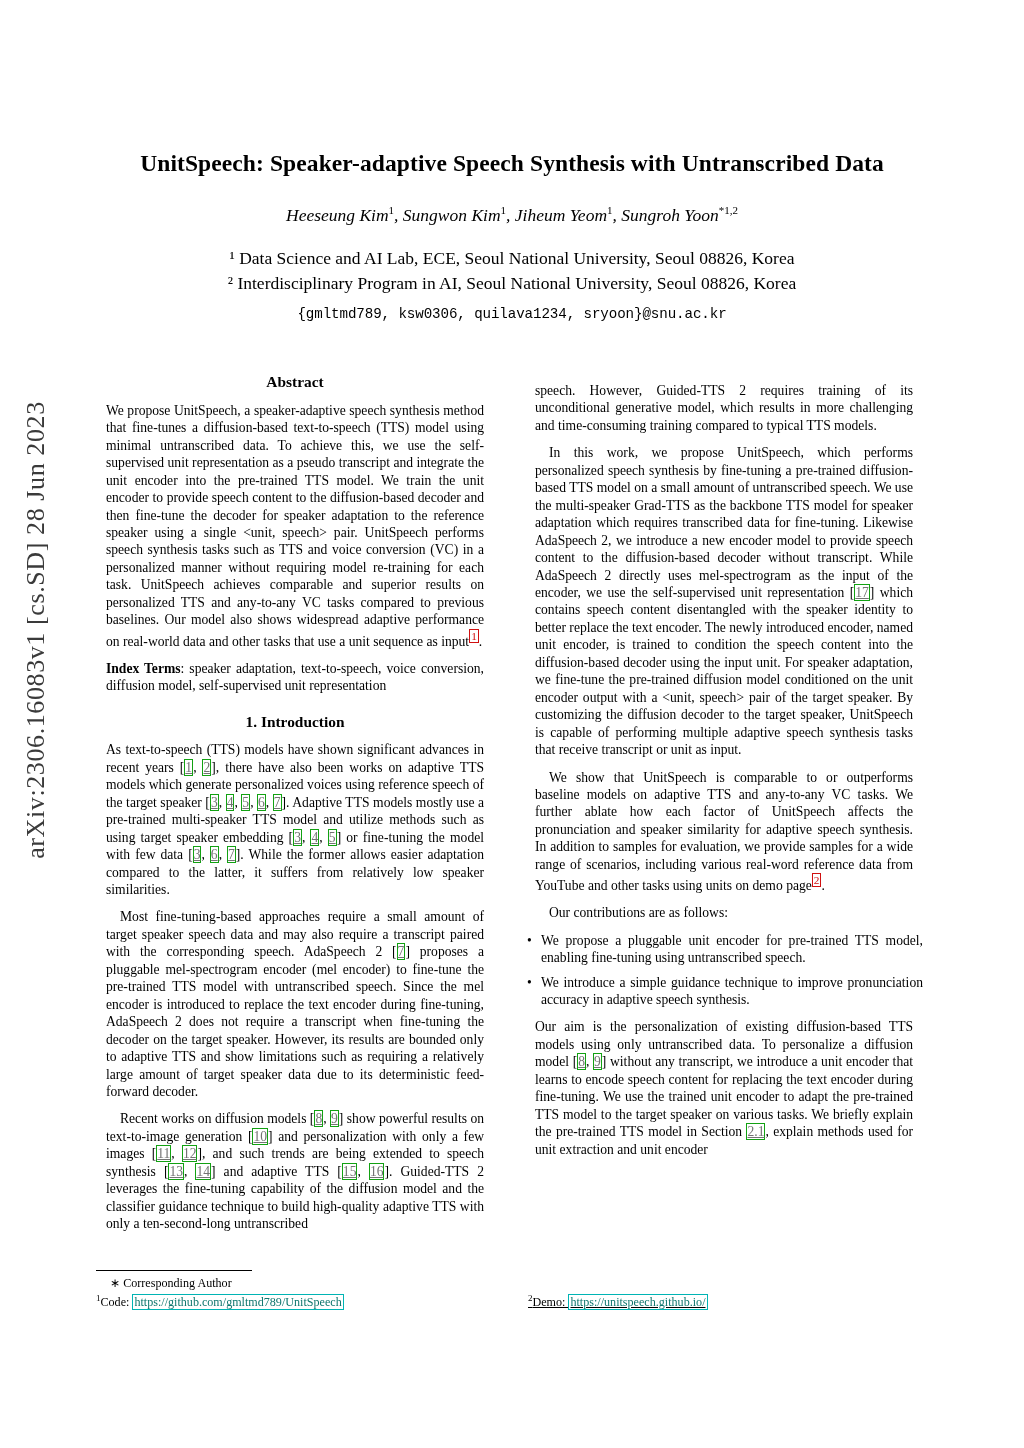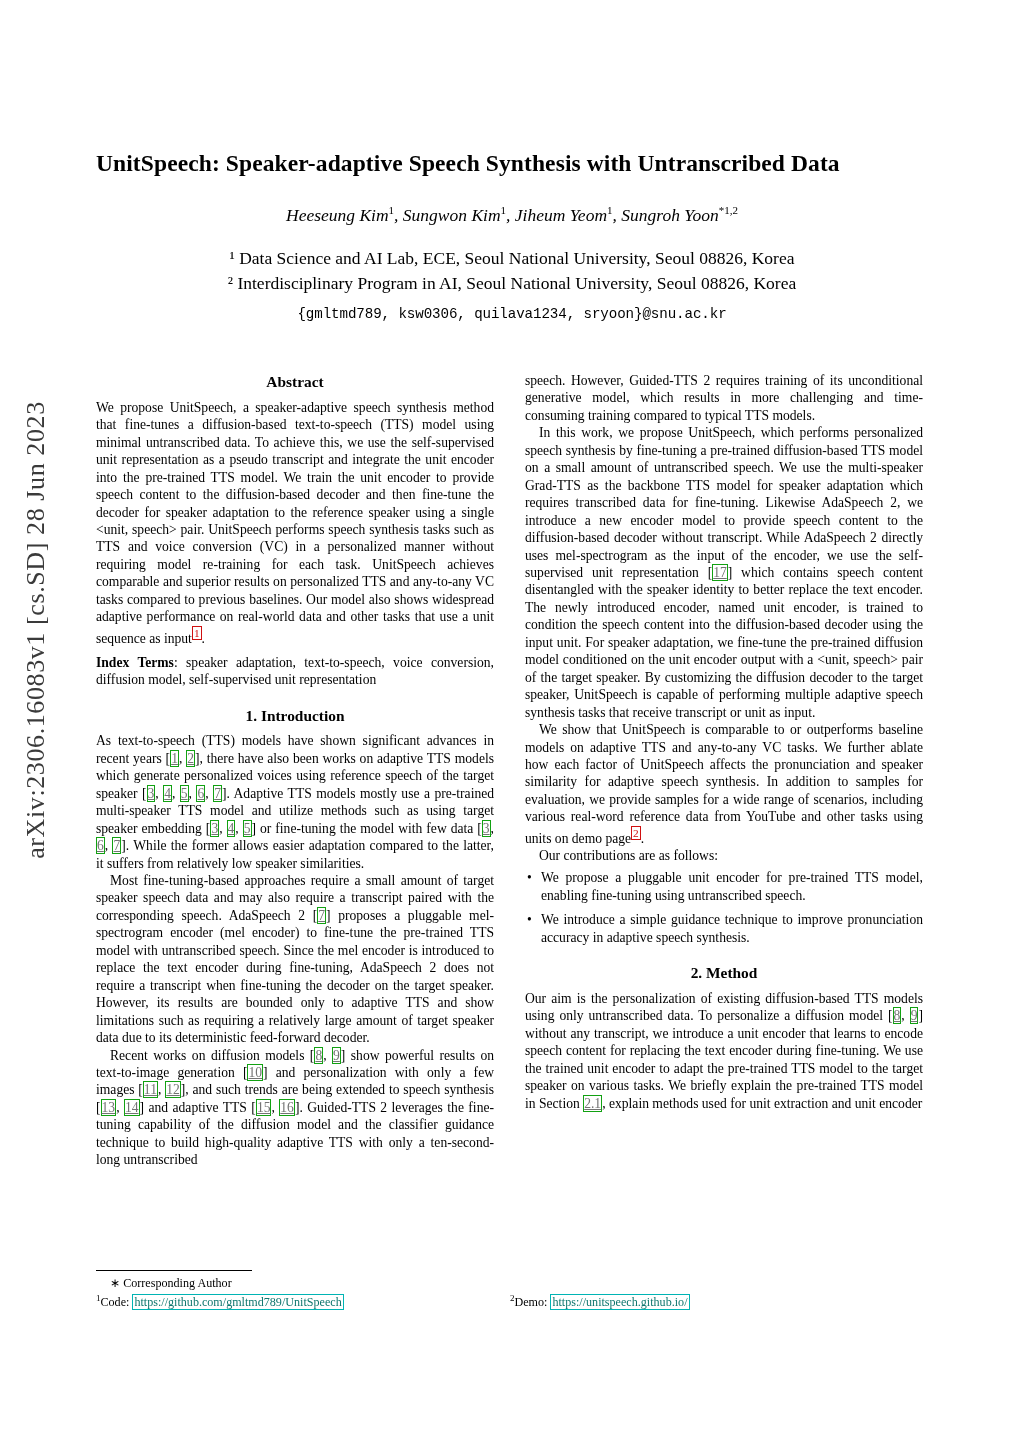--- a/index.html
+++ b/index.html
@@ -37,21 +37,21 @@
   }
   .content {
     position: absolute;
     left: 96px;
     top: 0;
     width: 832px;
     height: 1448px;
   }
   .title {
     margin-top: 150px;
-    text-align: left;
+    text-align: center;
     font-size: 23.5px;
     font-weight: bold;
     letter-spacing: 0.1px;
   }
   .authors {
     margin-top: 27px;
     text-align: center;
     font-size: 17.5px;
     font-style: italic;
   }
@@ -90,21 +90,21 @@
     text-align: center;
     font-weight: bold;
     font-size: 15.4px;
     margin: 17px 0 7px 0;
   }
   .sec-head.abs {
     margin-top: 0;
     margin-bottom: 7px;
   }
   p {
-    margin: 0;
+    margin: 10px;
     text-indent: 0;
   }
   p.indent {
     text-indent: 14px;
   }
   .idx {
     margin-top: 7px;
   }
   .idx b {
     font-weight: bold;
@@ -159,23 +159,24 @@
     font-size: 9px;
   }
   .foot-left {
     position: absolute;
     left: 0;
     bottom: 138px;
     width: 398px;
   }
   .foot-right {
     position: absolute;
-    left: 414px;
+    left: 432px;
     bottom: 138px;
     width: 398px;
+    text-decoration: underline;
   }
   .foot-corresponding {
     text-indent: 14px;
   }
 </style>
 </head>
 <body>
 
 <div class="page">
 
@@ -224,21 +225,20 @@
 
         <p class="indent"><span>We show that UnitSpeech is comparable to or outperforms baseline models on adaptive TTS and any-to-any VC tasks. We further ablate how each factor of UnitSpeech affects the pronunciation and speaker similarity for adaptive speech synthesis. In addition to samples for evaluation, we provide samples for a wide range of scenarios, including various real-word reference data from YouTube and other tasks using units on demo page</span><sup class="redbox">2</sup><span>.</span></p>
 
         <p class="indent">Our contributions are as follows:</p>
 
         <ul class="contrib">
           <li>We propose a pluggable unit encoder for pre-trained TTS model, enabling fine-tuning using untranscribed speech.</li>
           <li>We introduce a simple guidance technique to improve pronunciation accuracy in adaptive speech synthesis.</li>
         </ul>
 
-        <div class="sec-head">2.  Method</div>
 
         <p><span>Our aim is the personalization of existing diffusion-based TTS models using only untranscribed data. To personalize a diffusion model [</span><span class="cite citebox">8</span>, <span class="cite citebox">9</span><span>] without any transcript, we introduce a unit encoder that learns to encode speech content for replacing the text encoder during fine-tuning. We use the trained unit encoder to adapt the pre-trained TTS model to the target speaker on various tasks. We briefly explain the pre-trained TTS model in Section </span><span class="cite citebox">2.1</span><span>, explain methods used for unit extraction and unit encoder</span></p>
 
       </div>
 
     </div>
 
     <div class="foot-left">
       <hr class="footnote-rule">
       <div class="footnote foot-corresponding">∗ Corresponding Author</div>

